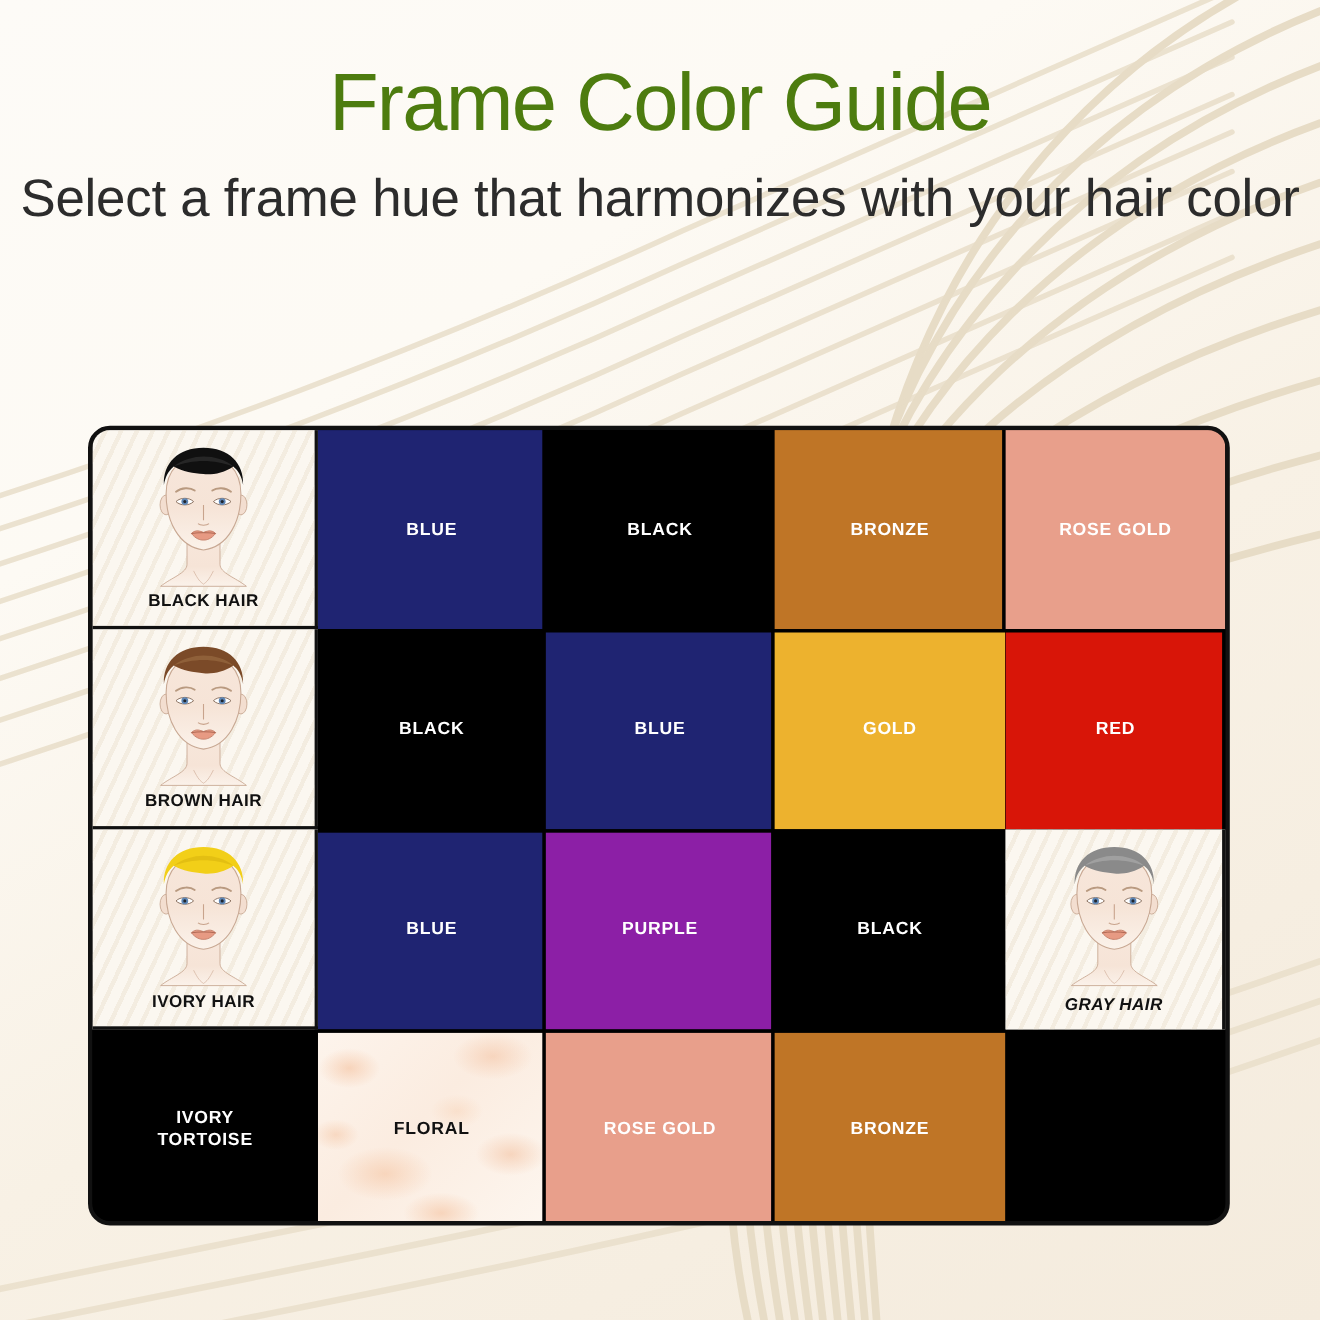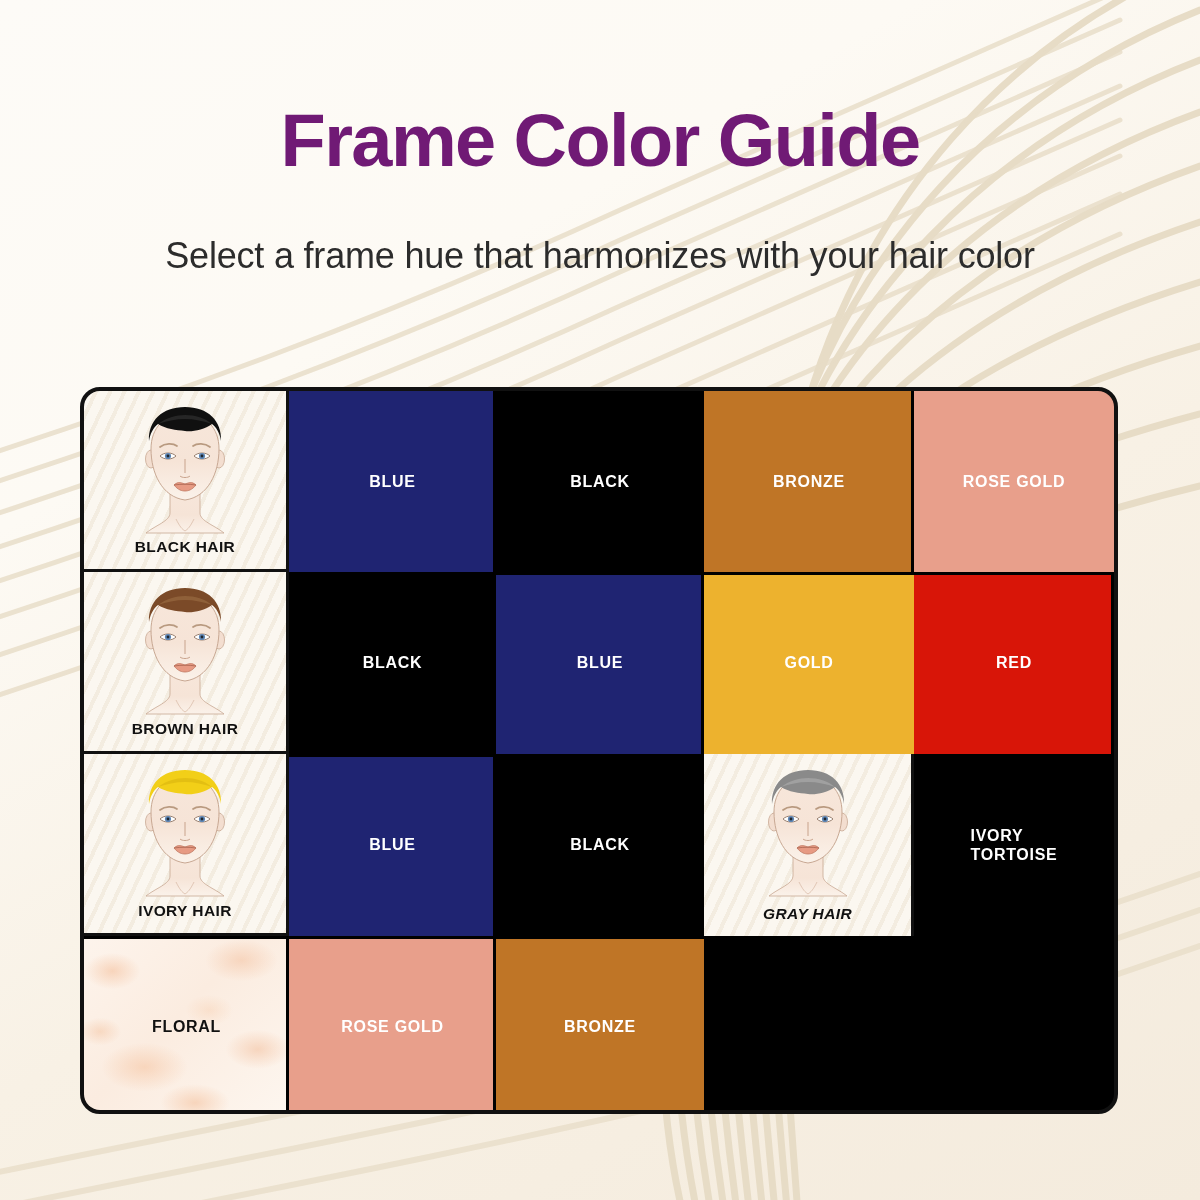--- a/index.html
+++ b/index.html
@@ -26,30 +26,30 @@
   #bg-waves { position:absolute; inset:0; }
   #bg-waves svg { display:block; width:1200px; height:1200px; }
 
   
   .head-wrap {
     position:absolute; top:0; left:0; width:1200px;
     text-align:center;
     z-index:5;
   }
   #page-title {
-    margin-top:104px;
+    margin-top:56px;
     font-size:74px;
-    font-weight:700;
+    font-weight:400;
     letter-spacing:-1.6px;
-    color:#701a75;
+    color:#4d7c0f;
     line-height:1.0;
   }
   #page-subtitle {
-    margin-top:54px;
-    font-size:36px;
+    margin-top:19px;
+    font-size:48px;
     font-weight:400;
     color:#2c2c2c;
     line-height:1.32;
     letter-spacing:-0.2px;
   }
 
   
   #guide-card {
     position:absolute;
     left:80px; top:387px;
@@ -106,21 +106,21 @@
     letter-spacing:.4px;
     color:#111;
     padding-bottom:13px;
     text-align:center;
   }
 
   
   .swatch {
     position:relative;
     display:flex; align-items:center; justify-content:center;
-    text-align:left;
+    text-align:center;
     overflow:hidden;
     background:#000;
   }
   .swatch .fill {
     position:absolute;
     left:0; top:0; right:0; bottom:0;
   }
   .swatch .sw-label {
     position:relative;
     z-index:3;
@@ -359,20 +359,24 @@
     <path d="M48,88 C52,84 56,86 59,87 C62,86 66,84 70,88 C66,93 62,94 59,94 C56,94 52,93 48,88 Z" fill="#e79a83" stroke="#c07a63" stroke-width=".8"></path>
     <path d="M48,88 C54,87 64,87 70,88" fill="none" stroke="#a8634f" stroke-width=".8"></path>
   </svg>
           <div class="face-label">IVORY HAIR</div>
         </div>
         <div class="swatch">
           <div class="fill" style="background: rgb(31, 36, 114); inset: 3px 3px 0px 0px;"></div>
           <div class="sw-label" style="color: rgb(255, 255, 255);">BLUE</div>
         </div>
         <div class="swatch">
+          <div class="fill" style="background: rgb(140, 31, 166); inset: 3px 3px 0px 0px;"></div>
+          <div class="sw-label" style="color: rgb(255, 255, 255);">PURPLE</div>
+        </div>
+        <div class="swatch">
           <div class="fill" style="background: rgb(0, 0, 0); inset: 3px 0px 0px;"></div>
           <div class="sw-label" style="color: rgb(255, 255, 255);">BLACK</div>
         </div>
         <div class="face-cell last-row">
           <div class="face-stripes"></div>
   <svg class="face-svg" viewBox="0 0 118 145" xmlns="http://www.w3.org/2000/svg">
     <defs>
       <linearGradient id="fg3" x1="0" y1="0" x2="0" y2="1">
         <stop offset="0%" stop-color="#f7e6da"></stop>
         <stop offset="55%" stop-color="#f6e4d7"></stop>

